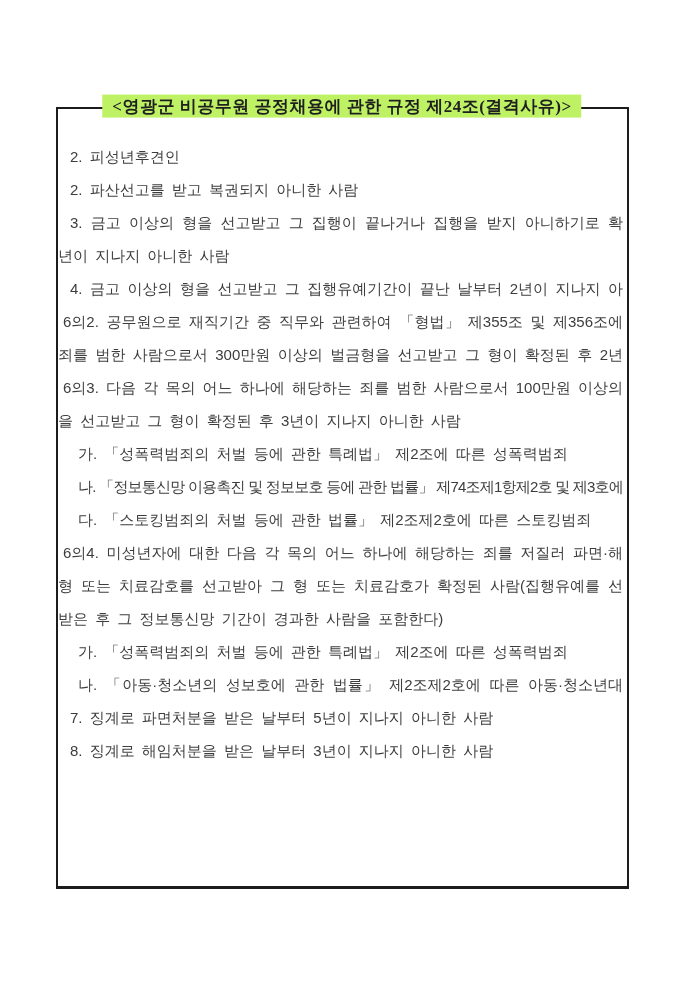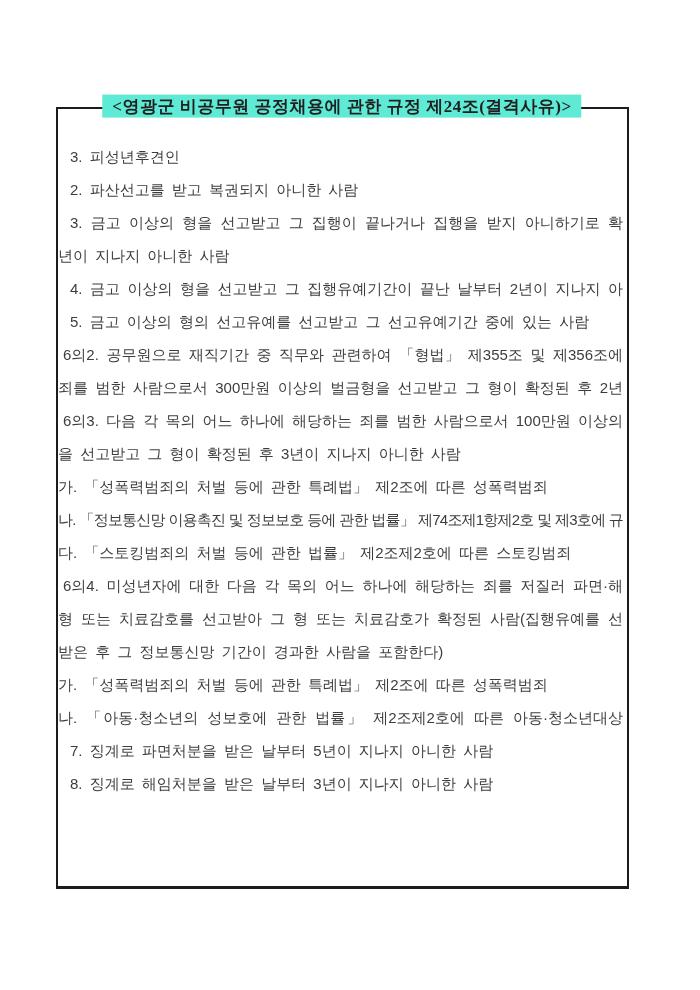--- a/index.html
+++ b/index.html
@@ -21,21 +21,21 @@
     border: 2px solid #1c1c1c;
     border-bottom-width: 3px;
     background: #ffffff;
     padding: 31px 2px 0 0;
   }
   .box-title {
     position: absolute;
     left: 342px;
     top: 107px;
     transform: translate(-50%, -54%);
-    background: #5eead4;
+    background: #bef264;
     padding: 0 10px;
     white-space: nowrap;
     font-family: "Liberation Serif", "DejaVu Serif", serif;
     font-weight: 700;
     font-size: 17px;
     color: #1f1f1f;
     letter-spacing: 0.5px;
     z-index: 2;
   }
   .line {
@@ -49,36 +49,35 @@
     overflow: hidden;
   }
   .line.j {
     white-space: normal;
     text-align: justify;
     text-align-last: justify;
   }
   .indent-item   { padding-left: 12px; }
   .indent-label6 { padding-left: 5px; }
   .indent-cont   { }
-  .indent-ga     { }
+  .indent-ga     { padding-left: 20px; }
   .condensed     { letter-spacing: -0.8px; word-spacing: 0; }
 </style>
 </head>
 <body>
 
 <div class="page">
   <div class="box-title">&lt;영광군 비공무원 공정채용에 관한 규정 제24조(결격사유)&gt;</div>
   <div class="reg-box">
     <div id="lines-container">
-        <div class="line indent-item">3. 피성년후견인</div>
+        <div class="line indent-item">2. 피성년후견인</div>
         <div class="line indent-item">2. 파산선고를 받고 복권되지 아니한 사람</div>
         <div class="line indent-item j">3. 금고 이상의 형을 선고받고 그 집행이 끝나거나 집행을 받지 아니하기로 확정된 후 5</div>
         <div class="line indent-cont">년이 지나지 아니한 사람</div>
         <div class="line indent-item j">4. 금고 이상의 형을 선고받고 그 집행유예기간이 끝난 날부터 2년이 지나지 아니한 사람</div>
-        <div class="line indent-item">5. 금고 이상의 형의 선고유예를 선고받고 그 선고유예기간 중에 있는 사람</div>
         <div class="line indent-label6 j">6의2. 공무원으로 재직기간 중 직무와 관련하여 「형법」 제355조 및 제356조에 규정된</div>
         <div class="line indent-cont j">죄를 범한 사람으로서 300만원 이상의 벌금형을 선고받고 그 형이 확정된 후 2년</div>
         <div class="line indent-label6 j">6의3. 다음 각 목의 어느 하나에 해당하는 죄를 범한 사람으로서 100만원 이상의 벌금형</div>
         <div class="line indent-cont">을 선고받고 그 형이 확정된 후 3년이 지나지 아니한 사람</div>
         <div class="line indent-ga">가. 「성폭력범죄의 처벌 등에 관한 특례법」 제2조에 따른 성폭력범죄</div>
         <div class="line indent-ga j condensed">나. 「정보통신망 이용촉진 및 정보보호 등에 관한 법률」 제74조제1항제2호 및 제3호에 규정된 죄</div>
         <div class="line indent-ga">다. 「스토킹범죄의 처벌 등에 관한 법률」 제2조제2호에 따른 스토킹범죄</div>
         <div class="line indent-label6 j">6의4. 미성년자에 대한 다음 각 목의 어느 하나에 해당하는 죄를 저질러 파면·해임되거나</div>
         <div class="line indent-cont j">형 또는 치료감호를 선고받아 그 형 또는 치료감호가 확정된 사람(집행유예를 선고</div>
         <div class="line indent-cont">받은 후 그 정보통신망 기간이 경과한 사람을 포함한다)</div>

